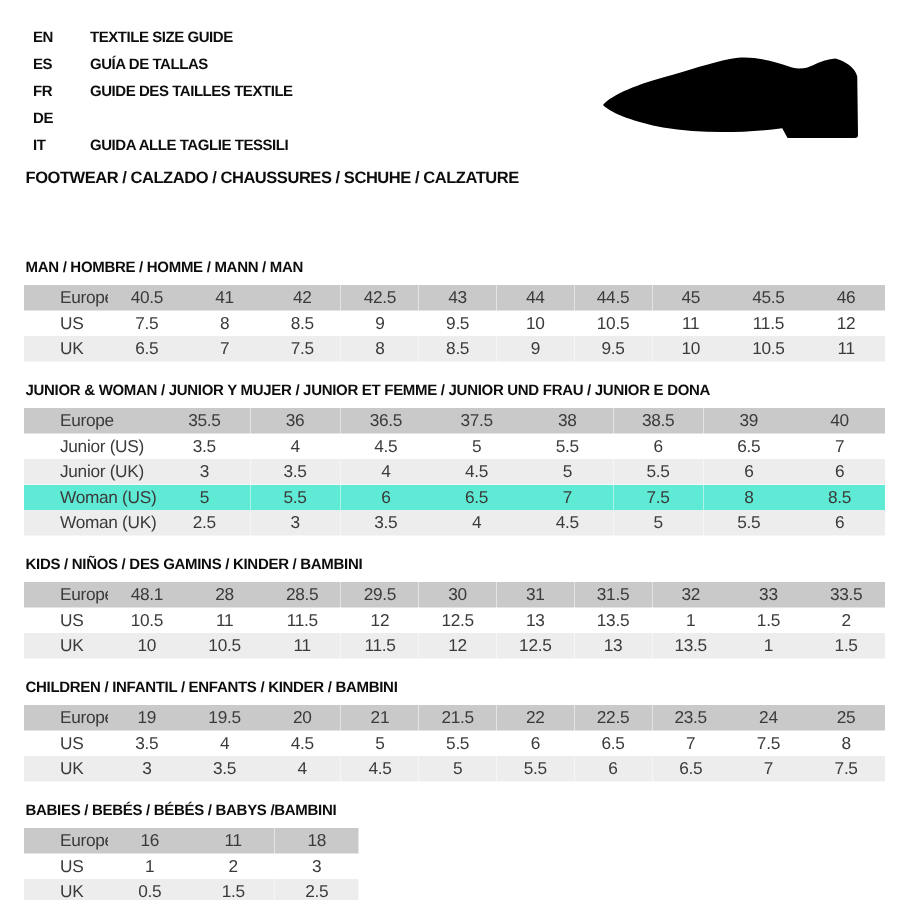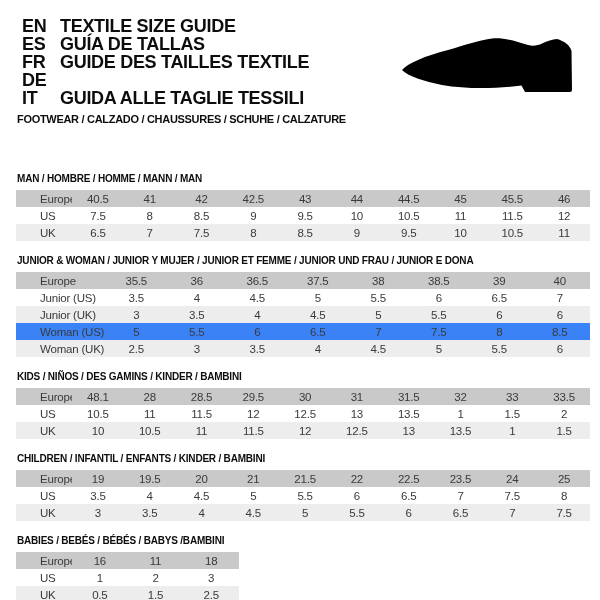--- a/index.html
+++ b/index.html
@@ -5,21 +5,21 @@
   html, body { margin: 0; padding: 0; background: #ffffff; }
   body {
     width: 600px; height: 600px;
     font-family: "Liberation Sans", sans-serif;
     -webkit-font-smoothing: antialiased;
   }
   .page { position: relative; width: 600px; height: 600px; overflow: hidden; background: #fff; }
 
   
   .langs { padding: 17px 0 0 22px; }
-  .lang-row { display: flex; font-weight: bold; font-size: 18px; line-height: 18px; color: #0d0d0d; letter-spacing: -0.3px; }
+  .lang-row { display: flex; font-weight: bold; font-size: 10px; line-height: 18px; color: #0d0d0d; letter-spacing: -0.3px; }
   .lang-code { width: 38px; flex: 0 0 38px; }
   .lang-label { white-space: nowrap; }
 
   .shoe-wrap { position: absolute; left: 380px; top: 25px; width: 200px; height: 75px; }
   .shoe-wrap svg { display: block; width: 100%; height: 100%; }
 
   .category-heading {
     margin: 6px 16px 0 17px;
     font-weight: bold; font-size: 11px; line-height: 13px;
     color: #0d0d0d; letter-spacing: -0.3px; white-space: nowrap;
@@ -193,21 +193,21 @@
               <td class="label">Junior (UK)</td>
               <td>3</td>
               <td>3.5</td>
               <td>4</td>
               <td>4.5</td>
               <td>5</td>
               <td>5.5</td>
               <td>6</td>
               <td>6</td>
             </tr>
-            <tr style="background: #3b82f6;">
+            <tr style="background: #5eead4;">
               <td class="label">Woman (US)</td>
               <td>5</td>
               <td>5.5</td>
               <td>6</td>
               <td>6.5</td>
               <td>7</td>
               <td>7.5</td>
               <td>8</td>
               <td>8.5</td>
             </tr>

